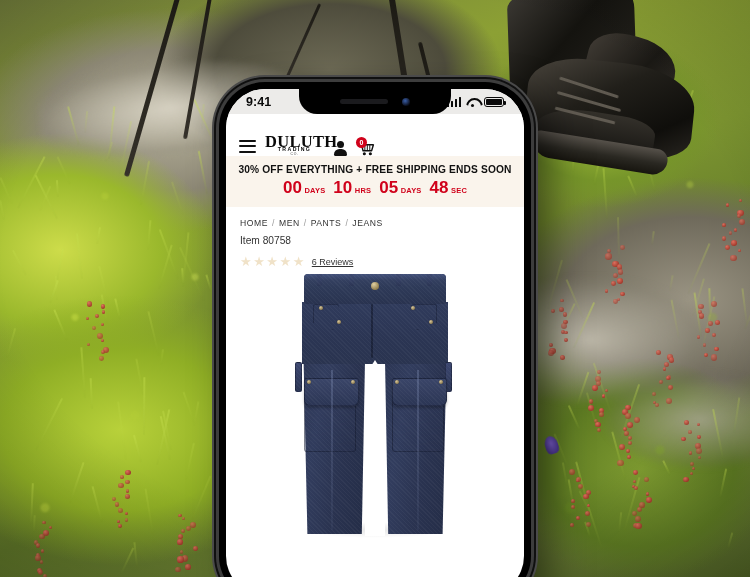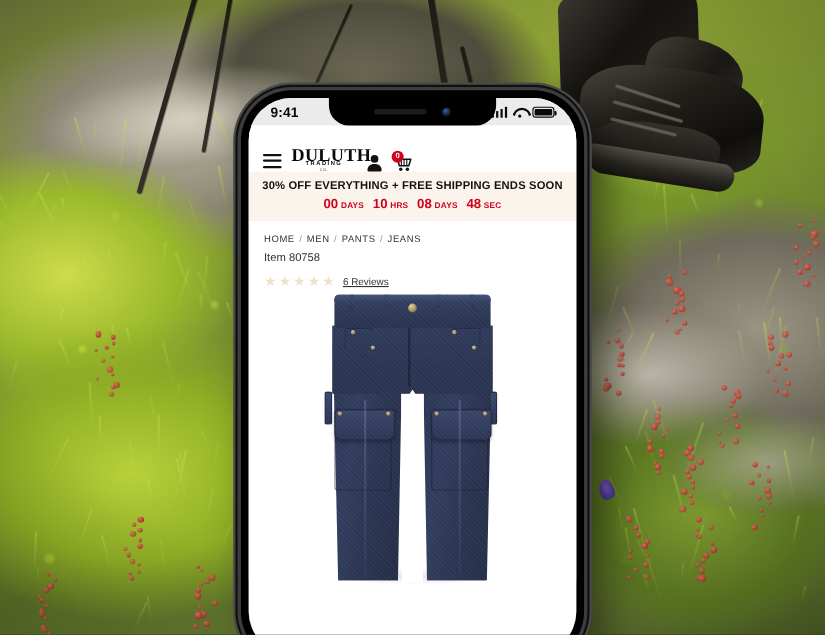--- a/index.html
+++ b/index.html
@@ -259,21 +259,21 @@
   }
   #promo-headline {
     font-size:10.2px; font-weight:700; color:#111;
     letter-spacing:.15px; white-space:nowrap;
   }
   #countdown {
     margin-top:3px; display:flex; align-items:baseline;
     justify-content:center; gap:3px; white-space:nowrap;
   }
   .cd-grp { display:flex; align-items:baseline; gap:2.5px; margin:0 2.5px; }
-  .cd-num { font-size:12px; font-weight:700; color:#d0021b; }
+  .cd-num { font-size:17px; font-weight:700; color:#d0021b; }
   .cd-unit { font-size:7.5px; font-weight:700; color:#d0021b; letter-spacing:.2px; }
 
   
   #product { padding:11px 14px 0; background:#fff; }
   #breadcrumb {
     font-size:8.6px; color:#333; letter-spacing:.55px;
     display:flex; gap:4px; align-items:center; margin-bottom:7px;
   }
   #breadcrumb a { color:#333; text-decoration:none; cursor:pointer; }
   #breadcrumb .sep { color:#999; }
@@ -760,21 +760,21 @@
       <div id="countdown">
         <span class="cd-grp">
           <span class="cd-num">00</span>
           <span class="cd-unit">DAYS</span>
         </span>
         <span class="cd-grp">
           <span class="cd-num">10</span>
           <span class="cd-unit">HRS</span>
         </span>
         <span class="cd-grp">
-          <span class="cd-num">08</span>
+          <span class="cd-num">05</span>
           <span class="cd-unit">DAYS</span>
         </span>
         <span class="cd-grp">
           <span class="cd-num">48</span>
           <span class="cd-unit">SEC</span>
         </span>
       </div>
     </div>
 
     <div id="product">

